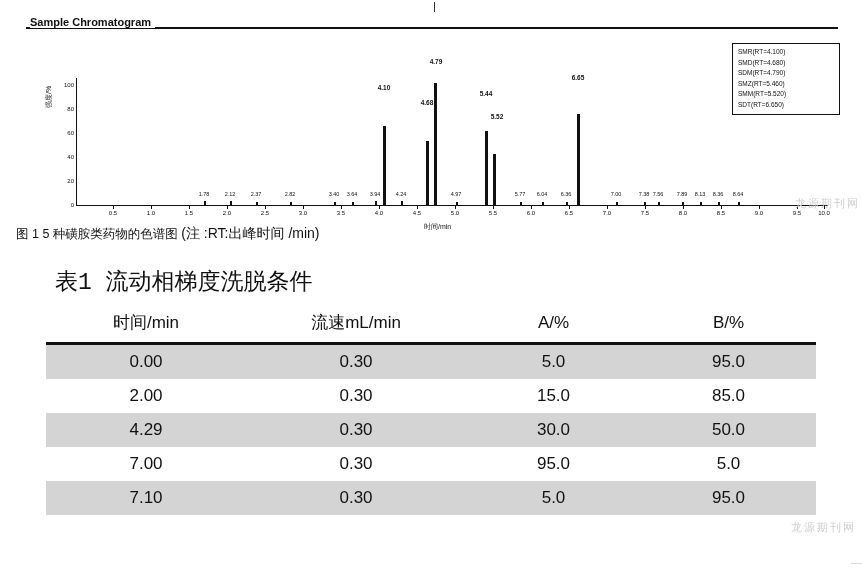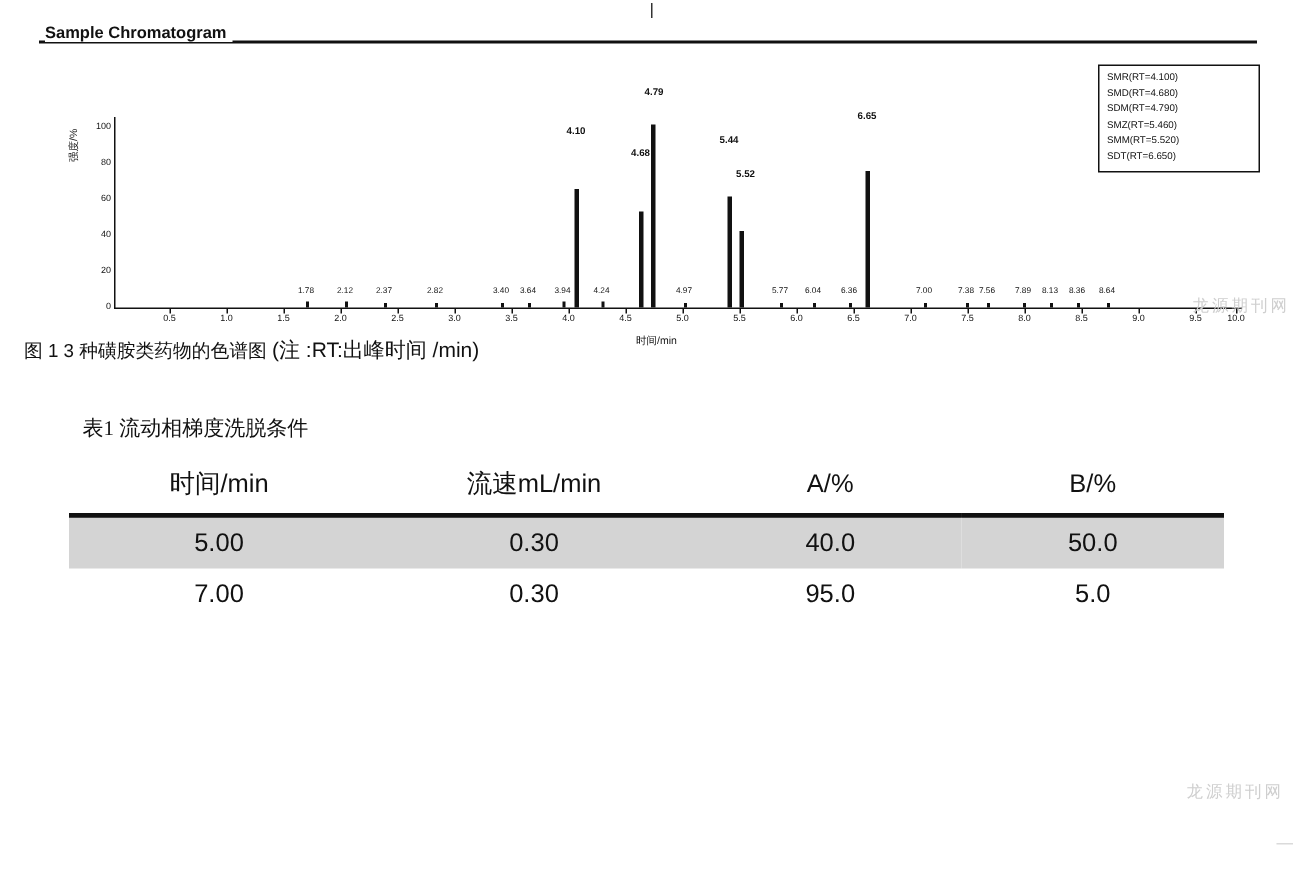--- a/index.html
+++ b/index.html
@@ -188,24 +188,24 @@
     font-family: "Liberation Sans", sans-serif;
   }
   .fig-caption .note {
     font-size: 14px;
   }
 
   
   .table-title {
     position: absolute;
     left: 55px;
-    top: 277px;
-    font-size: 14px;
-    color: #111;
-    font-family: Liberation Serif, serif;
+    top: 266px;
+    font-size: 23px;
+    color: #111;
+    font-family: Liberation Mono, monospace;
   }
   table.grad {
     position: absolute;
     left: 46px;
     top: 306px;
     width: 770px;
     border-collapse: collapse;
     font-family: "Liberation Sans", sans-serif;
   }
   table.grad th {
@@ -386,21 +386,21 @@
     <div>SMR(RT=4.100)</div>
     <div>SMD(RT=4.680)</div>
     <div>SDM(RT=4.790)</div>
     <div>SMZ(RT=5.460)</div>
     <div>SMM(RT=5.520)</div>
     <div>SDT(RT=6.650)</div>
   </div>
 </div>
 
 <div class="fig-caption">
-  <span>图 1 3 种磺胺类药物的色谱图</span>
+  <span>图 1 5 种磺胺类药物的色谱图</span>
   <span class="note">(注 :RT:出峰时间 /min)</span>
 </div>
 
 <div class="table-title">表1 流动相梯度洗脱条件</div>
 
 <table class="grad">
   <colgroup>
     <col class="c1">
       <col class="c2">
       <col class="c3">
@@ -409,29 +409,47 @@
   <thead>
     <tr>
       <th>时间/min</th>
       <th>流速mL/min</th>
       <th>A/%</th>
       <th>B/%</th>
     </tr>
   </thead>
   <tbody>
     <tr class="shaded">
-      <td>5.00</td>
+      <td>0.00</td>
       <td>0.30</td>
-      <td>40.0</td>
+      <td>5.0</td>
+      <td>95.0</td>
+    </tr>
+    <tr>
+      <td>2.00</td>
+      <td>0.30</td>
+      <td>15.0</td>
+      <td>85.0</td>
+    </tr>
+    <tr class="shaded">
+      <td>4.29</td>
+      <td>0.30</td>
+      <td>30.0</td>
       <td>50.0</td>
     </tr>
     <tr>
       <td>7.00</td>
       <td>0.30</td>
       <td>95.0</td>
       <td>5.0</td>
     </tr>
+    <tr class="shaded">
+      <td>7.10</td>
+      <td>0.30</td>
+      <td>5.0</td>
+      <td>95.0</td>
+    </tr>
   </tbody>
 </table>
 
 <div class="wm wm1">龙源期刊网</div>
 <div class="wm wm2">龙源期刊网</div>
 <div class="wm-dash">—</div>
 
 </body></html>

